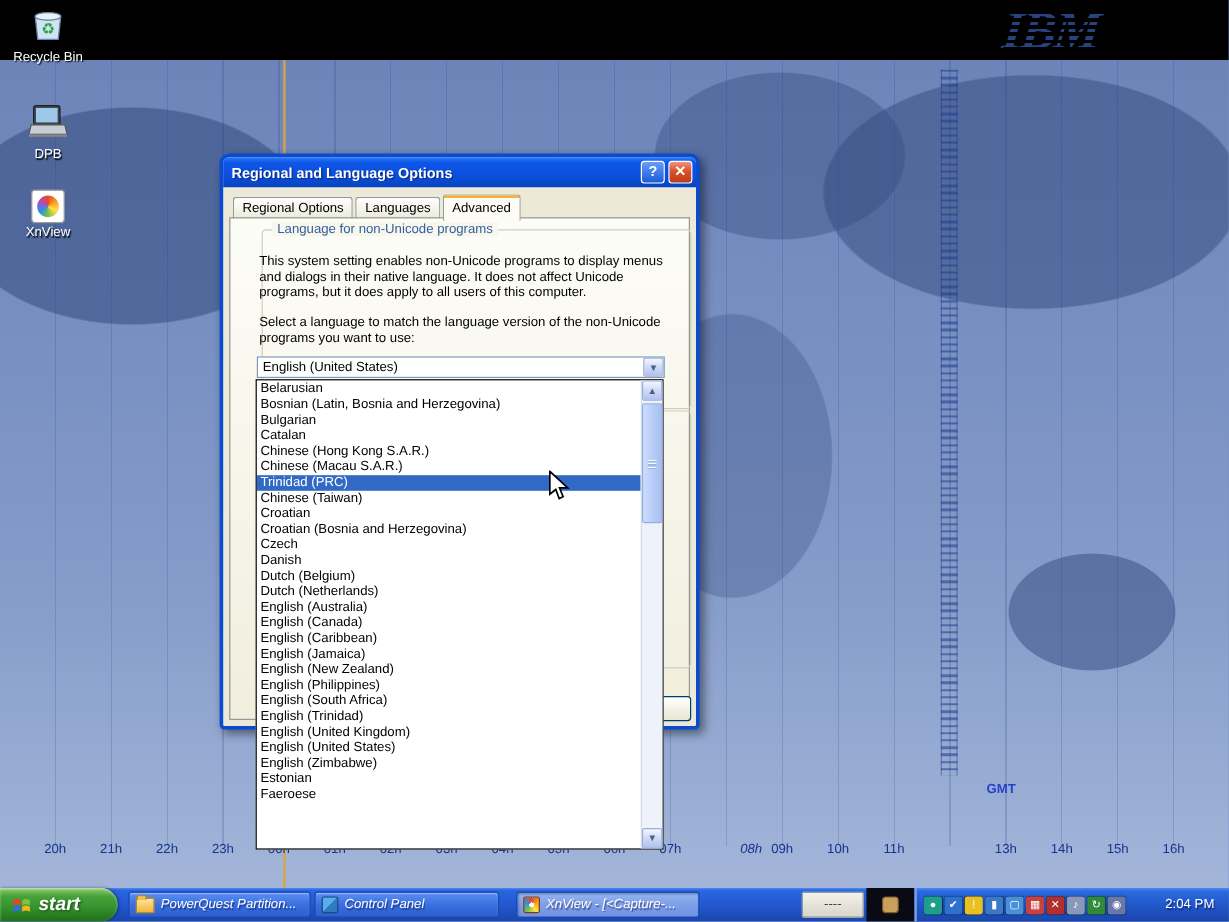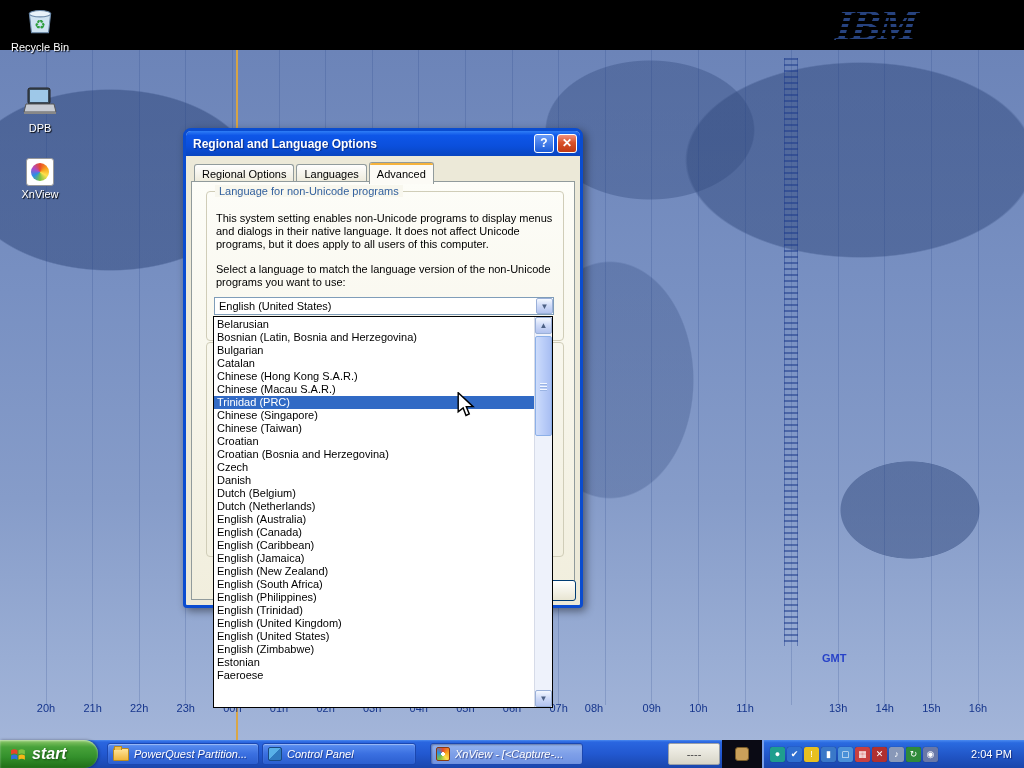--- a/index.html
+++ b/index.html
@@ -60,21 +60,21 @@
 
   .tabs{position:absolute;left:8px;top:32px;height:20px;display:flex;align-items:flex-end;}
   .tab{font-size:11px;color:#000;padding:3px 7px 2px 7px;border:1px solid #919b9c;border-bottom:none;
     background:linear-gradient(180deg,#fefefe,#ece9d8);border-radius:3px 3px 0 0;margin-right:2px;height:13px;}
   .tab.active{background:#fcfbf6;position:relative;padding-top:5px;height:14px;margin-bottom:-1px;z-index:2;}
   .tab.active::before{content:"";position:absolute;top:0;left:0;right:0;height:2px;
     background:#f6b33c;border-radius:3px 3px 0 0;}
   .tabpage{position:absolute;left:5px;top:50px;width:384px;height:419px;box-sizing:border-box;
     border:1px solid #919b9c;background:linear-gradient(180deg,#fdfdf8,#f1eedd);}
 
-  .groupbox{position:absolute;box-sizing:border-box;border:1px solid #d0cdb8;border-radius:4px;}
+  .groupbox{position:absolute;box-sizing:border-box;border:1px solid #d0cdb8;border-radius:4px;margin-left:12px;}
   .gb-caption{position:absolute;top:-7px;left:8px;background:#f8f7ee;padding:0 4px;
     font-size:11px;color:#33619e;}
   .bodytext{position:absolute;font-size:11px;color:#000;line-height:13px;}
 
   .combo{position:absolute;left:22px;top:115px;width:340px;height:18px;box-sizing:border-box;
     background:#fff;border:1px solid #7f9db9;display:flex;}
   .combo .cval{flex:1;font-size:11px;line-height:16px;padding-left:4px;color:#000;
     white-space:nowrap;overflow:hidden;}
   .combo .cbtn{width:17px;height:16px;box-sizing:border-box;border:1px solid #9ab0d8;border-radius:2px;
     background:linear-gradient(180deg,#f4f8ff 0%,#cdd9f7 50%,#b2c3ef 100%);
@@ -160,21 +160,21 @@
       <span class="hour" style="left: 123.2px;">22h</span>
       <span class="hour" style="left: 169.8px;">23h</span>
       <span class="hour" style="left: 216.4px;">00h</span>
       <span class="hour" style="left: 263px;">01h</span>
       <span class="hour" style="left: 309.6px;">02h</span>
       <span class="hour" style="left: 356.2px;">03h</span>
       <span class="hour" style="left: 402.8px;">04h</span>
       <span class="hour" style="left: 449.4px;">05h</span>
       <span class="hour" style="left: 496px;">06h</span>
       <span class="hour" style="left: 542.6px;">07h</span>
-      <span class="hour" style="left: 578px;">08h</span>
+      <span class="hour" style="left: 610px; font-style: italic;">08h</span>
       <span class="hour" style="left: 635.8px;">09h</span>
       <span class="hour" style="left: 682.4px;">10h</span>
       <span class="hour" style="left: 729px;">11h</span>
       <span class="hour" style="left: 775.6px; margin-top: 41px;">12h</span>
       <span class="hour" style="left: 822.2px;">13h</span>
       <span class="hour" style="left: 868.8px;">14h</span>
       <span class="hour" style="left: 915.4px;">15h</span>
       <span class="hour" style="left: 962px;">16h</span>
     </div>
 </div>
@@ -241,35 +241,34 @@
 
 <div class="ddlist">
   <div class="dd-items">
       <div class="dd-item">Belarusian</div>
       <div class="dd-item">Bosnian (Latin, Bosnia and Herzegovina)</div>
       <div class="dd-item">Bulgarian</div>
       <div class="dd-item">Catalan</div>
       <div class="dd-item">Chinese (Hong Kong S.A.R.)</div>
       <div class="dd-item">Chinese (Macau S.A.R.)</div>
       <div class="dd-item sel">Trinidad (PRC)</div>
-      <div class="dd-item">Chinese (Singapore)</div>
       <div class="dd-item">Chinese (Taiwan)</div>
       <div class="dd-item">Croatian</div>
       <div class="dd-item">Croatian (Bosnia and Herzegovina)</div>
       <div class="dd-item">Czech</div>
       <div class="dd-item">Danish</div>
       <div class="dd-item">Dutch (Belgium)</div>
       <div class="dd-item">Dutch (Netherlands)</div>
       <div class="dd-item">English (Australia)</div>
       <div class="dd-item">English (Canada)</div>
       <div class="dd-item">English (Caribbean)</div>
       <div class="dd-item">English (Jamaica)</div>
       <div class="dd-item">English (New Zealand)</div>
+      <div class="dd-item">English (Philippines)</div>
       <div class="dd-item">English (South Africa)</div>
-      <div class="dd-item">English (Philippines)</div>
       <div class="dd-item">English (Trinidad)</div>
       <div class="dd-item">English (United Kingdom)</div>
       <div class="dd-item">English (United States)</div>
       <div class="dd-item">English (Zimbabwe)</div>
       <div class="dd-item">Estonian</div>
       <div class="dd-item">Faeroese</div>
     </div>
   <div class="dd-scroll">
     <div class="sbtn up">▲</div>
     <div class="sthumb"></div>

